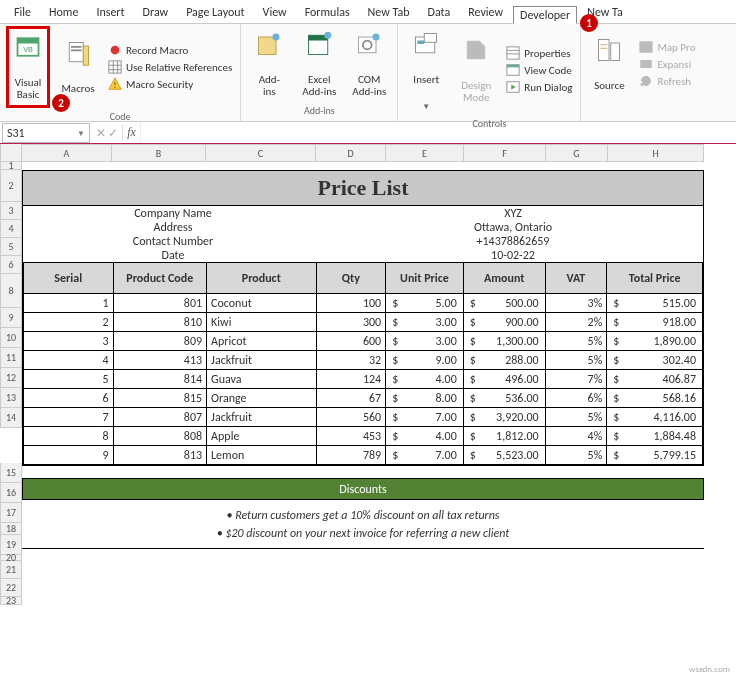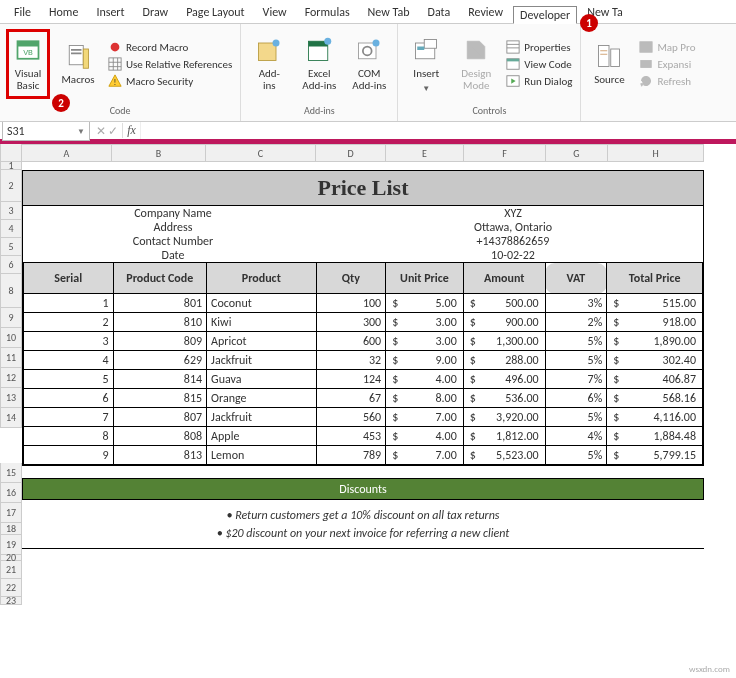--- a/index.html
+++ b/index.html
@@ -68,21 +68,21 @@
   .group-label {
     text-align: center;
     font-size: 10px;
     color: #666;
     padding: 2px 0;
   }
   .bigbtn {
     display: flex;
     flex-direction: column;
     align-items: center;
-    gap: 4px;
+    gap: 16px;
     padding: 4px 4px;
     text-align: center;
     min-width: 44px;
     cursor: pointer;
     font-size: 11px;
     line-height: 1.1;
   }
   .bigbtn .ic { width: 28px; height: 28px; }
   .smallstack { display: flex; flex-direction: column; gap: 1px; font-size: 11px; }
   .smallbtn { display: flex; align-items: center; gap: 4px; padding: 1px 2px; cursor: pointer; white-space: nowrap; }
@@ -91,21 +91,21 @@
   .disabled { color: #aaa; }
   .disabled svg * { stroke: #bbb; fill: #bbb; }
   .vb-red {
     border: 3px solid #d00;
   }
 
   
   .fbar {
     display: flex;
     align-items: center;
-    border-bottom: 5px solid #be185d;
+    border-bottom: 1px solid #be185d;
     height: 22px;
     font-size: 12px;
   }
   .namebox {
     width: 88px;
     border: 1px solid #bbb;
     padding: 2px 4px;
     margin: 0 2px;
     display: flex;
     justify-content: space-between;
@@ -495,21 +495,21 @@
           </div>
         <table class="pl-table">
           <thead>
               <tr id="plhead">
                 <th style="width: 90px;">Serial</th>
                 <th style="width: 94px;">Product Code</th>
                 <th style="width: 110px;">Product</th>
                 <th style="width: 70px;">Qty</th>
                 <th style="width: 78px;">Unit Price</th>
                 <th style="width: 82px;">Amount</th>
-                <th style="width: 62px; border-radius: 10px;">VAT</th>
+                <th style="width: 62px;">VAT</th>
                 <th style="width: 96px;">Total Price</th>
               </tr>
             </thead>
           <tbody id="plbody">
               <tr>
                 <td class="r">1</td>
                 <td class="r">801</td>
                 <td>Coconut</td>
                 <td class="r">100</td>
                 <td>
@@ -577,21 +577,21 @@
                 <td class="r">5%</td>
                 <td>
                   <div class="cur">
                     <span class="s">$</span>
                     <span class="v">1,890.00</span>
                   </div>
                 </td>
               </tr>
               <tr>
                 <td class="r">4</td>
-                <td class="r">629</td>
+                <td class="r">413</td>
                 <td>Jackfruit</td>
                 <td class="r">32</td>
                 <td>
                   <div class="cur">
                     <span class="s">$</span>
                     <span class="v">9.00</span>
                   </div>
                 </td>
                 <td>
                   <div class="cur">

